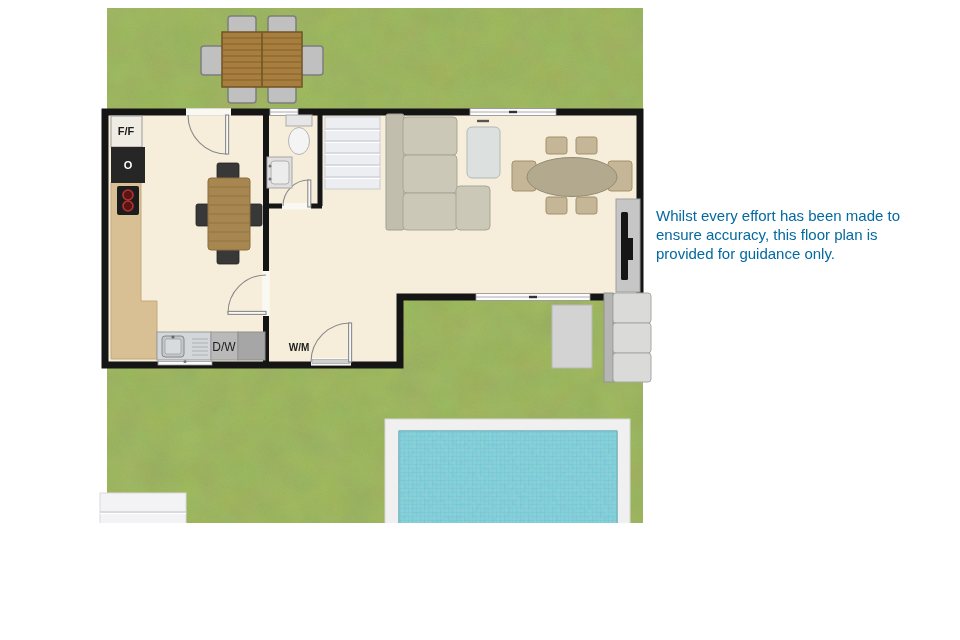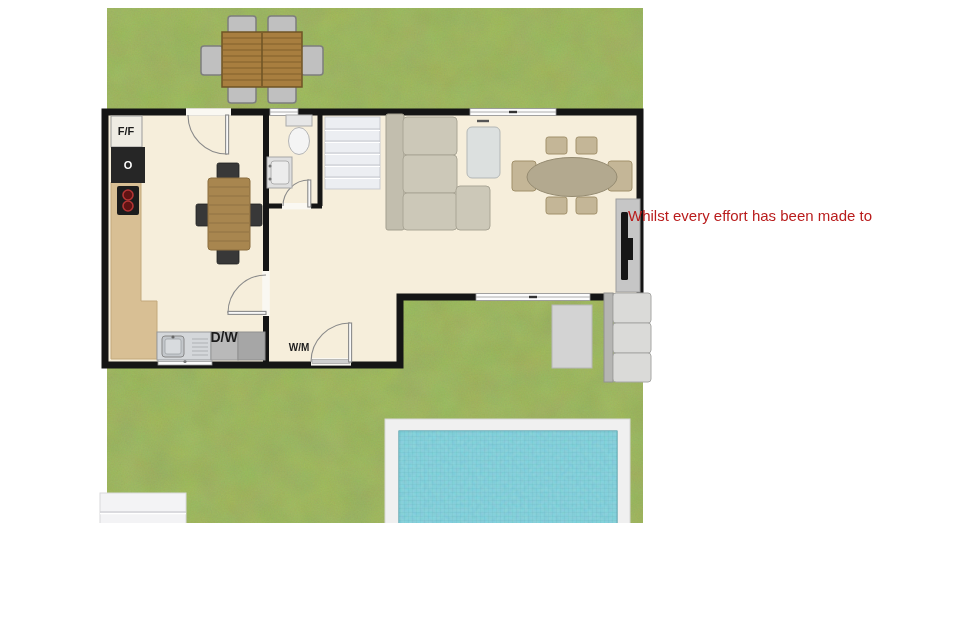--- a/index.html
+++ b/index.html
@@ -2,23 +2,23 @@
 <html><head>
 <meta charset="utf-8">
 <style>
   html,body{margin:0;padding:0;background:#ffffff;}
   .stage{position:relative;width:960px;height:523px;overflow:hidden;background:#fff;
          font-family:"Liberation Sans", sans-serif;}
   .stage svg{position:absolute;left:0;top:0;}
   .lbl{position:absolute;transform:translate(-50%,-50%);color:#1c1c1c;white-space:nowrap;}
   .lbl-ff{left:126px;top:131px;font-size:11px;font-weight:600;}
   .lbl-oven{left:128px;top:165px;font-size:11px;font-weight:700;color:#ffffff;}
-  .lbl-dw{left:224px;top:337px;font-size:14px;font-weight:700;}
+  .lbl-dw{left:224px;top:347px;font-size:12px;font-weight:400;}
   .lbl-wm{left:251px;top:347px;font-size:10px;font-weight:700;margin-left:48px;}
-  .disclaimer{position:absolute;left:628px;top:206px;width:262px;color:#b91c1c;
+  .disclaimer{position:absolute;left:656px;top:206px;width:262px;color:#0369a1;
               font-size:15px;line-height:19px;}
 </style>
 </head>
 <body>
 
 <div class="stage">
 
 <svg width="960" height="640" viewBox="0 0 960 640">
   <defs>
     <filter id="grassFine" x="0" y="0" width="100%" height="100%">
@@ -272,15 +272,17 @@
   </g>
 </svg>
 
 <span class="lbl lbl-ff">F/F</span>
 <span class="lbl lbl-oven">O</span>
 <span class="lbl lbl-dw">D/W</span>
 <span class="lbl lbl-wm">W/M</span>
 
 <div class="disclaimer">
   <div>Whilst every effort has been made to</div>
+  <div>ensure accuracy, this floor plan is</div>
+  <div>provided for guidance only.</div>
 </div>
 
 </div>
 
 </body></html>

